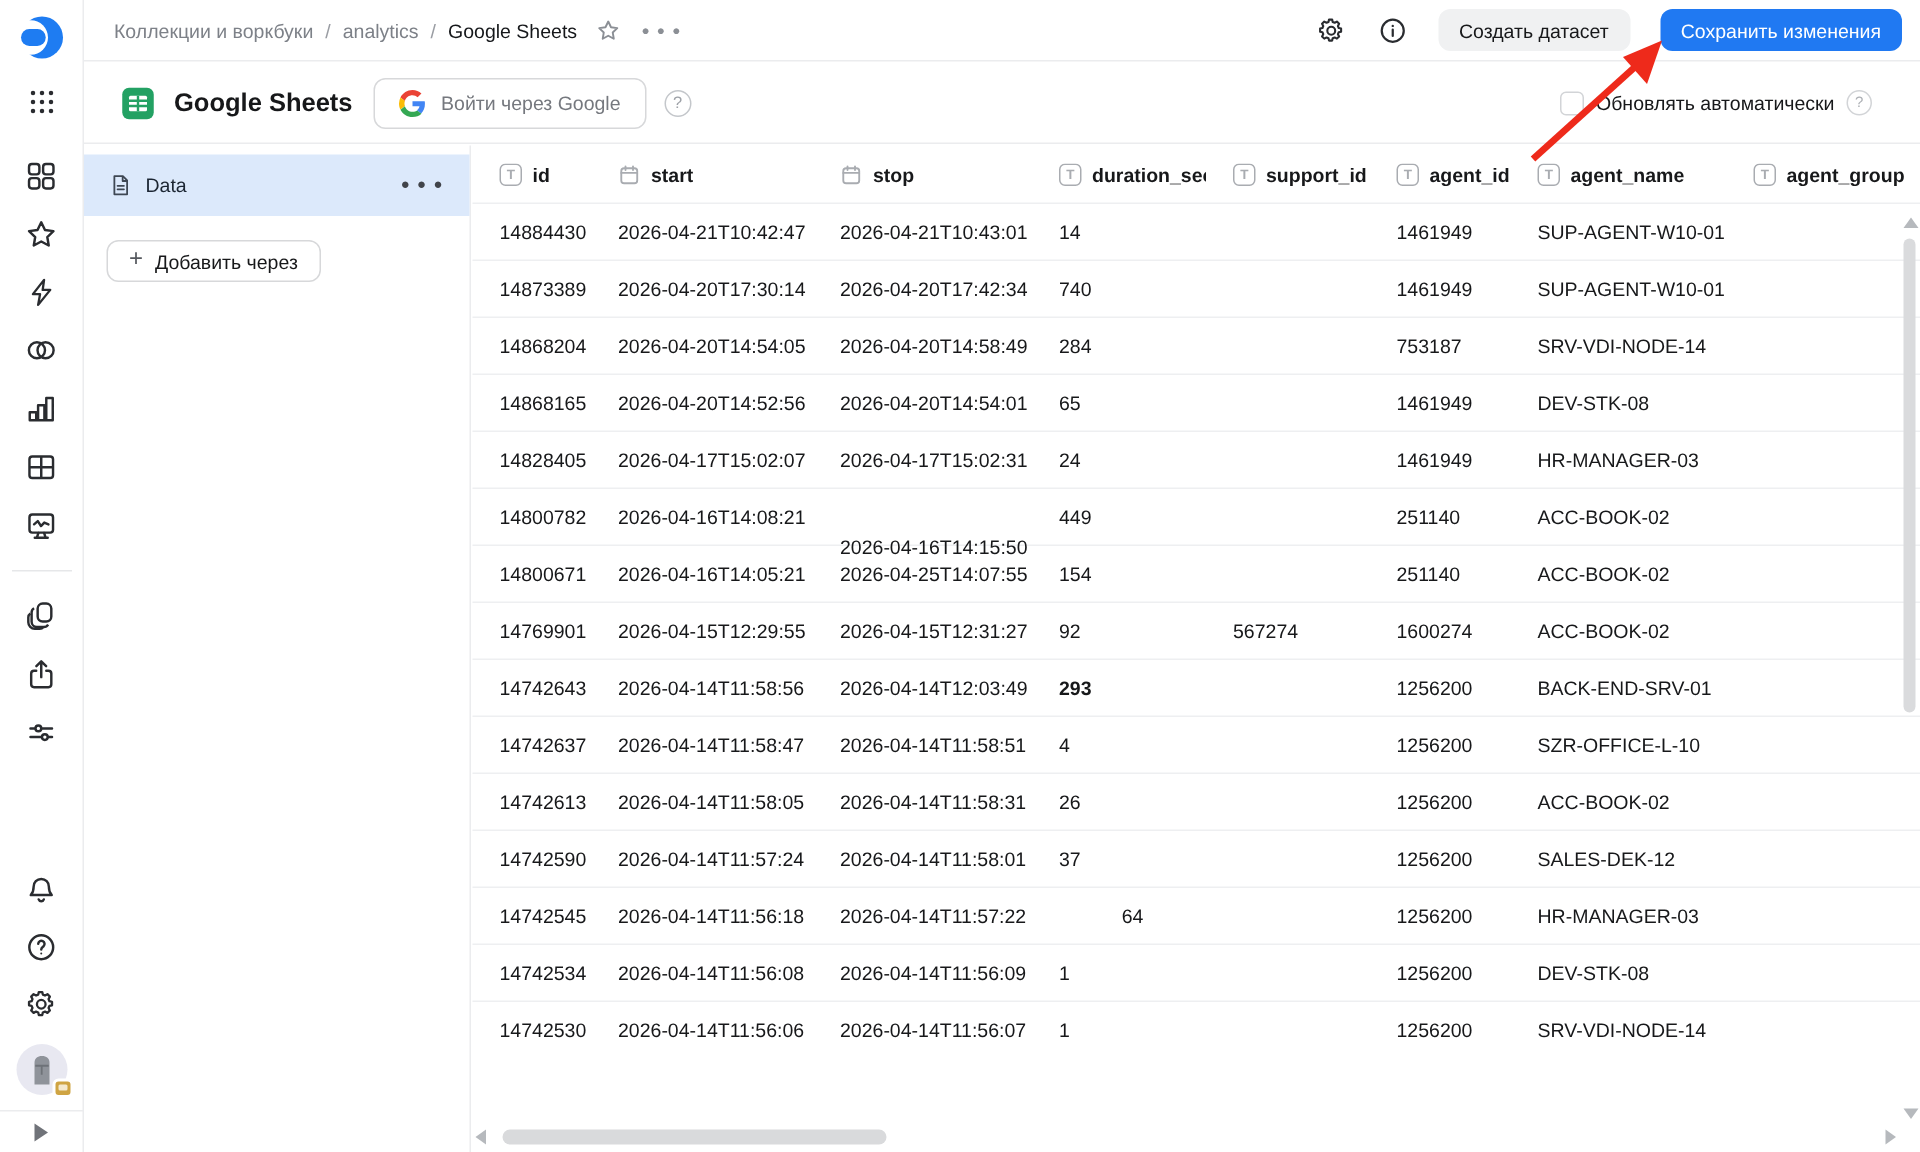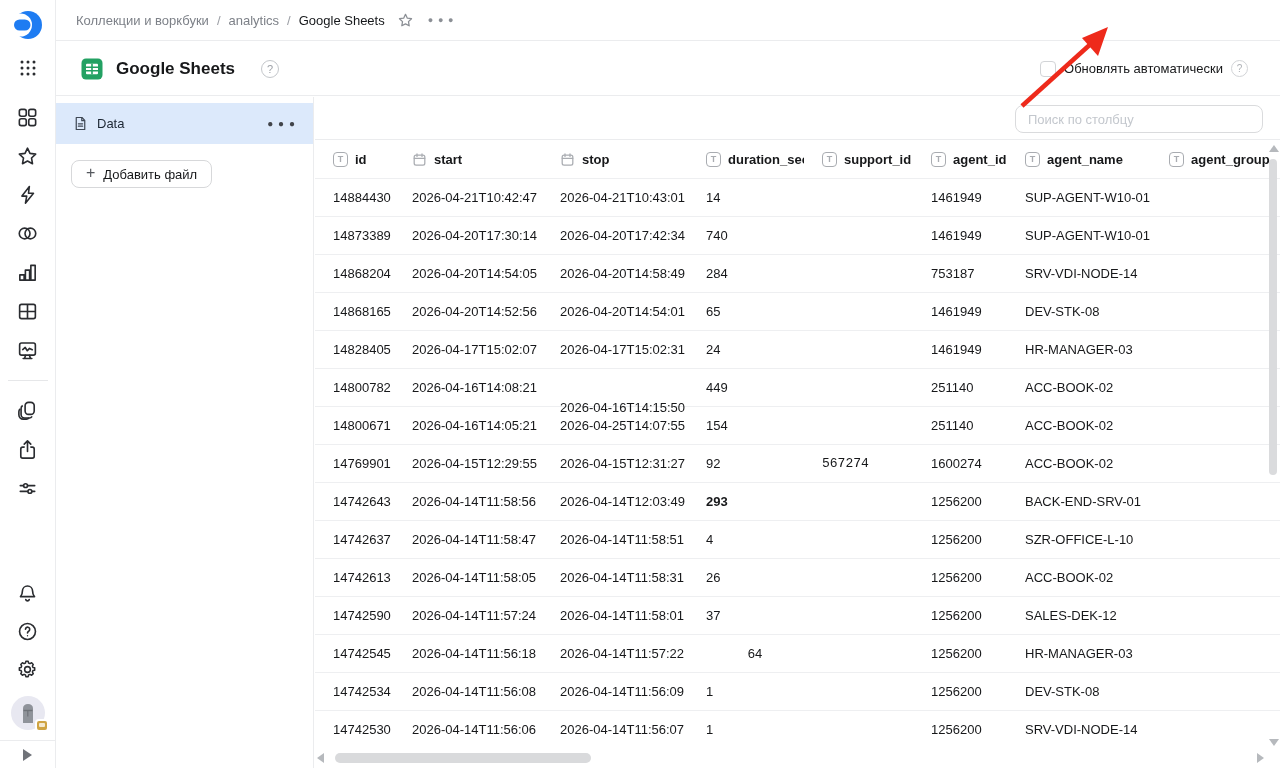--- a/index.html
+++ b/index.html
@@ -246,31 +246,57 @@
       <span class="crumb current">Google Sheets</span>
     </nav>
   <span class="crumb-extras">
     <span class="icon-btn">
       <svg width="17" height="17" viewBox="0 0 24 24" fill="none" stroke="#8b8f95" stroke-width="1.8" stroke-linejoin="round">
         <path d="M12 3.3l2.6 5.4 5.9.8-4.3 4.1 1 5.9-5.2-2.8-5.2 2.8 1-5.9-4.3-4.1 5.9-.8z"></path>
       </svg>
     </span>
     <span class="dots">● ● ●</span>
   </span>
+  <div class="topbar-right">
+    <span class="icon-btn">
+      <svg width="21" height="21" viewBox="0 0 24 24" fill="none" stroke="#2a2c30" stroke-width="1.6" stroke-linejoin="round">
+        <path d="M10.3 3.5l-.4 1.8-1.5.6-1.7-.9-1.7 1.7.9 1.7-.6 1.5-1.8.4v2.4l1.8.4.6 1.5-.9 1.7 1.7 1.7 1.7-.9 1.5.6.4 1.8h2.4l.4-1.8 1.5-.6 1.7.9 1.7-1.7-.9-1.7.6-1.5 1.8-.4v-2.4l-1.8-.4-.6-1.5.9-1.7-1.7-1.7-1.7.9-1.5-.6-.4-1.8z"></path>
+        <circle cx="12" cy="12" r="3"></circle>
+      </svg>
+    </span>
+    <span class="icon-btn">
+      <svg width="21" height="21" viewBox="0 0 24 24" fill="none" stroke="#2a2c30" stroke-width="1.7" stroke-linecap="round">
+        <circle cx="12" cy="12" r="8.4"></circle>
+        <path d="M12 11.2v4.8"></path>
+        <circle cx="12" cy="8.3" r="0.9" fill="#2a2c30" stroke="none"></circle>
+      </svg>
+    </span>
+    <button class="btn btn-gray">Создать датасет</button>
+    <button class="btn btn-blue" id="save-btn" style="background: rgb(32, 121, 242);">Сохранить изменения</button>
+  </div>
 </header>
 
 <section class="connbar">
   <span class="icon-btn">
     <svg width="24" height="24" viewBox="0 0 24 24">
       <rect x="1.5" y="1.5" width="21" height="21" rx="4.5" fill="#23a163"></rect>
       <rect x="6" y="6.8" width="12" height="10.4" fill="#fff" rx="1"></rect>
       <path d="M6 10.2h12M6 13.7h12M12 6.8v10.4" stroke="#23a163" stroke-width="1.6"></path>
     </svg>
   </span>
   <h1 class="conn-title">Google Sheets</h1>
+  <button class="gbtn">
+    <svg width="18" height="18" viewBox="0 0 48 48">
+      <path fill="#EA4335" d="M24 9.5c3.5 0 6.6 1.2 9.1 3.6l6.8-6.8C35.7 2.4 30.2 0 24 0 14.6 0 6.5 5.4 2.6 13.2l7.9 6.2C12.4 13.4 17.7 9.5 24 9.5z"></path>
+      <path fill="#4285F4" d="M46.1 24.5c0-1.6-.1-3.1-.4-4.5H24v9h12.4c-.5 2.9-2.2 5.4-4.6 7.1l7.5 5.8c4.4-4.1 6.8-10.1 6.8-17.4z"></path>
+      <path fill="#FBBC05" d="M10.5 28.6A14.5 14.5 0 019.7 24c0-1.6.3-3.1.8-4.6l-7.9-6.2A24 24 0 000 24c0 3.9.9 7.5 2.6 10.8l7.9-6.2z"></path>
+      <path fill="#34A853" d="M24 48c6.5 0 11.9-2.1 15.9-5.8l-7.5-5.8c-2.1 1.4-4.8 2.3-8.4 2.3-6.3 0-11.6-4.2-13.5-10l-7.9 6.2C6.5 42.6 14.6 48 24 48z"></path>
+    </svg>
+    <span>Войти через Google</span>
+  </button>
   <span class="qmark">?</span>
 
   <div class="connbar-right">
     <span class="checkbox"></span>
     <span class="auto-label">Обновлять автоматически</span>
     <span class="qmark2">?</span>
   </div>
 </section>
 
 <aside class="panel">
@@ -278,28 +304,25 @@
     <svg width="17" height="17" viewBox="0 0 24 24" fill="none" stroke="#3c4document652" stroke-width="1.7" stroke-linejoin="round" style="stroke:#3e4753">
       <path d="M6 3.5h8l4 4V20.5H6z"></path>
       <path d="M13.8 3.7V8h4"></path>
       <path d="M9 12.5h6M9 15.8h6" stroke-linecap="round"></path>
     </svg>
     <span class="fname">Data</span>
     <span class="dots">● ● ●</span>
   </div>
   <button class="addfile">
     <span class="plus">+</span>
-    <span>Добавить файл</span>
+    <span>Добавить через</span>
   </button>
 </aside>
 
 <main class="main">
-  <div class="searchrow">
-    <input class="search" type="text" placeholder="Поиск по столбцу" style="">
-  </div>
   <div class="thead" id="thead">
       <div class="th" style="width: 79px;">
         <span class="ticon">T</span>
         <span class="thlabel">id</span>
       </div>
       <div class="th" style="width: 148px;">
         <svg width="15" height="15" viewBox="0 0 24 24" fill="none" stroke="#a9acb1" stroke-width="2" stroke-linecap="round">
           <rect x="3.5" y="5" width="17" height="16" rx="3"></rect>
           <path d="M3.5 10h17M8 3v4M16 3v4"></path>
         </svg>
@@ -402,21 +425,21 @@
         <div class="td" style="width: 109px;"></div>
         <div class="td" style="width: 94px;">251140</div>
         <div class="td" style="width: 144px;">ACC-BOOK-02</div>
         <div class="td" style="width: 121px;"></div>
       </div>
       <div class="tr">
         <div class="td" style="width: 79px;">14769901</div>
         <div class="td" style="width: 148px;">2026-04-15T12:29:55</div>
         <div class="td" style="width: 146px;">2026-04-15T12:31:27</div>
         <div class="td" style="width: 116px;">92</div>
-        <div class="td" style="width: 109px; font-family: Liberation Mono, monospace;">567274</div>
+        <div class="td" style="width: 109px;">567274</div>
         <div class="td" style="width: 94px;">1600274</div>
         <div class="td" style="width: 144px;">ACC-BOOK-02</div>
         <div class="td" style="width: 121px;"></div>
       </div>
       <div class="tr">
         <div class="td" style="width: 79px;">14742643</div>
         <div class="td" style="width: 148px;">2026-04-14T11:58:56</div>
         <div class="td" style="width: 146px;">2026-04-14T12:03:49</div>
         <div class="td" style="width: 116px; font-weight: bold;">293</div>
         <div class="td" style="width: 109px;"></div>

